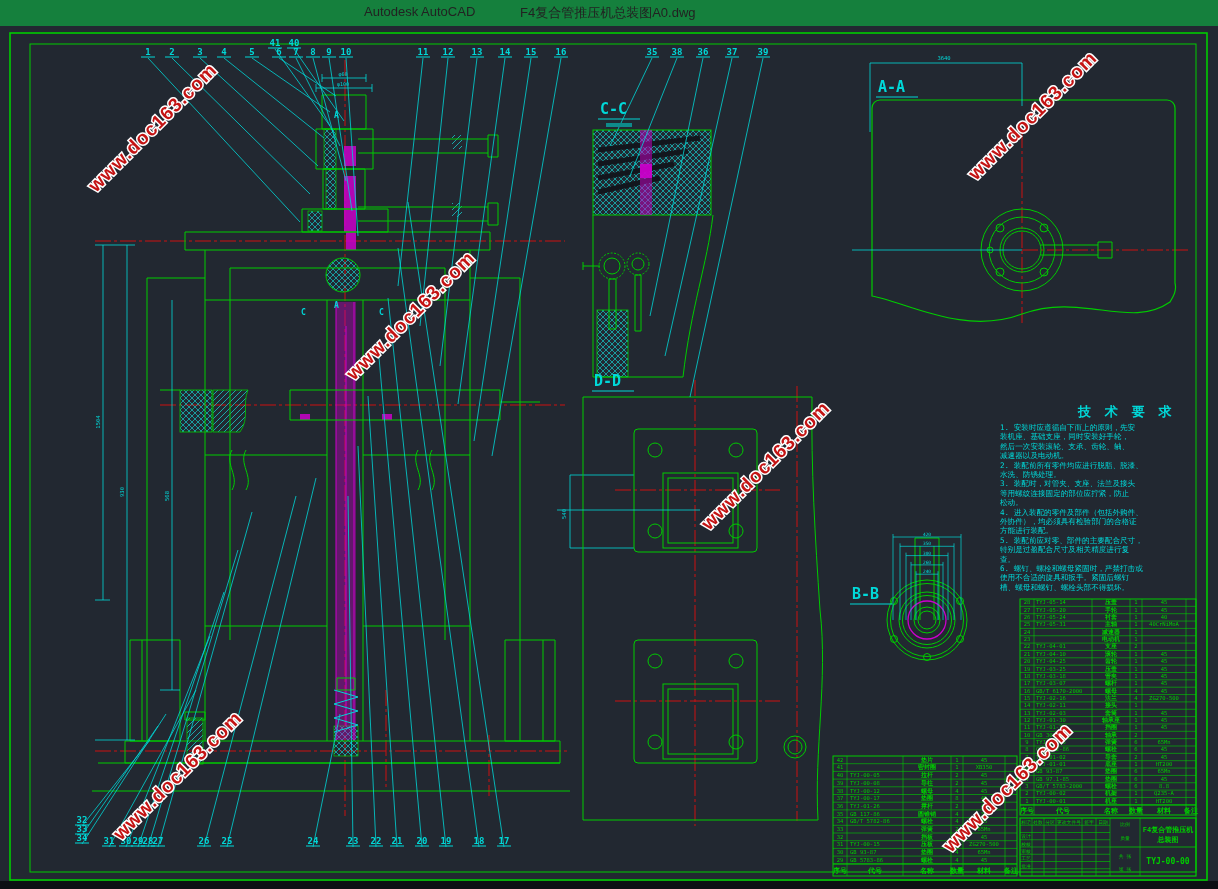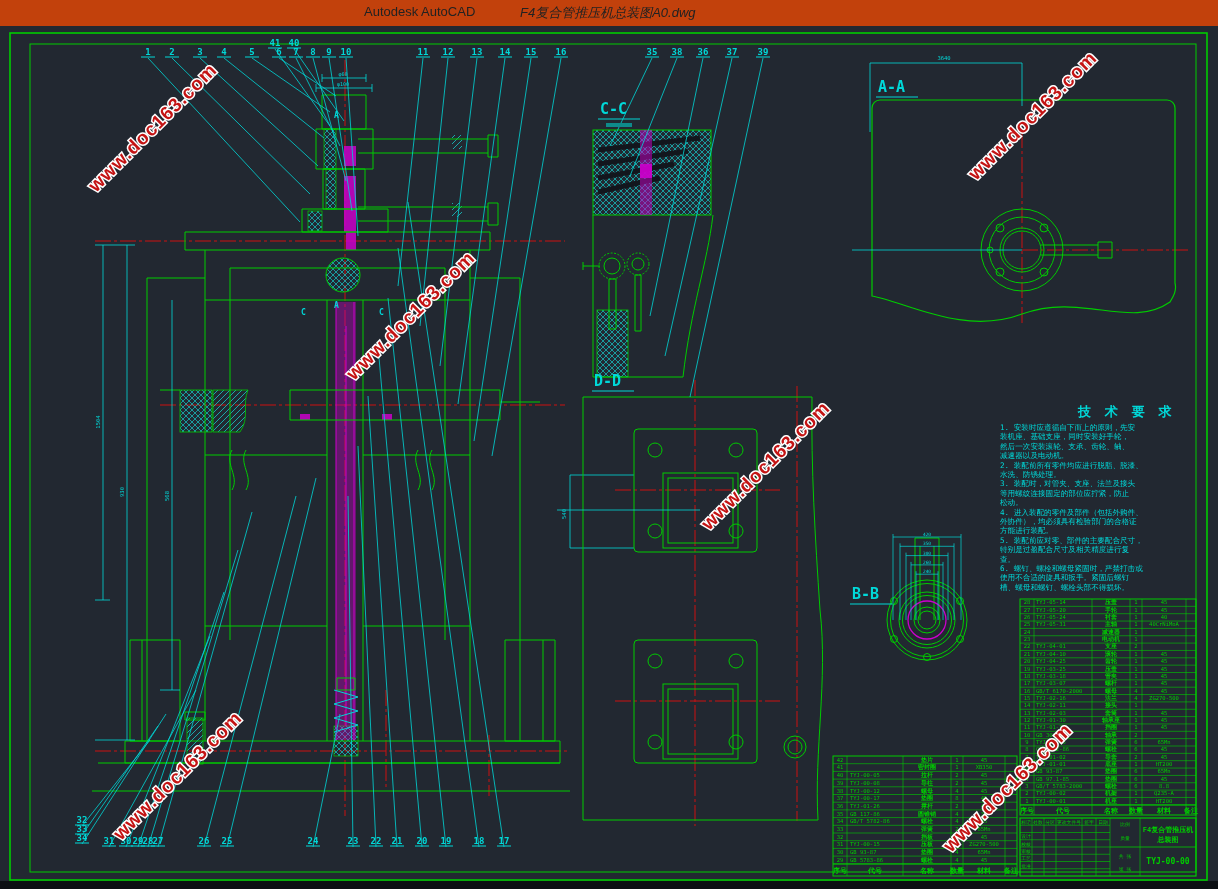--- a/index.html
+++ b/index.html
@@ -1,22 +1,22 @@
 <!DOCTYPE html>
 <html><head>
 <meta charset="utf-8">
 <style>
   html,body{margin:0;padding:0;background:#000;}
   .screen{position:relative;width:1218px;height:889px;overflow:hidden;
           font-family:"DejaVu Sans Mono","Liberation Sans",sans-serif;}
-  .titlebar{position:absolute;left:0;top:0;width:1218px;height:38px;background:#c2410c;}
+  .titlebar{position:absolute;left:0;top:0;width:1218px;height:38px;background:#15803d;}
   .titlebar span{position:absolute;top:4px;font-size:13px;color:#222;
                  font-family:"Liberation Sans",sans-serif;white-space:nowrap;}
   .app-name{left:364px;}
-  .doc-name{left:520px;font-style:italic;}
+  .doc-name{left:520px;}
   .canvas{position:absolute;left:0;top:26px;width:1218px;height:863px;background:#222831;}
   svg text{user-select:none;}
   .wm{font-weight:bold;font-size:19px;letter-spacing:1px;fill:#c41414;stroke:#ffffff;
       stroke-width:3px;paint-order:stroke;font-family:"Liberation Sans",sans-serif;}
   .cad{font-family:"DejaVu Sans Mono","Liberation Sans",sans-serif;}
 </style>
 </head>
 <body>
 
 <div class="screen">

